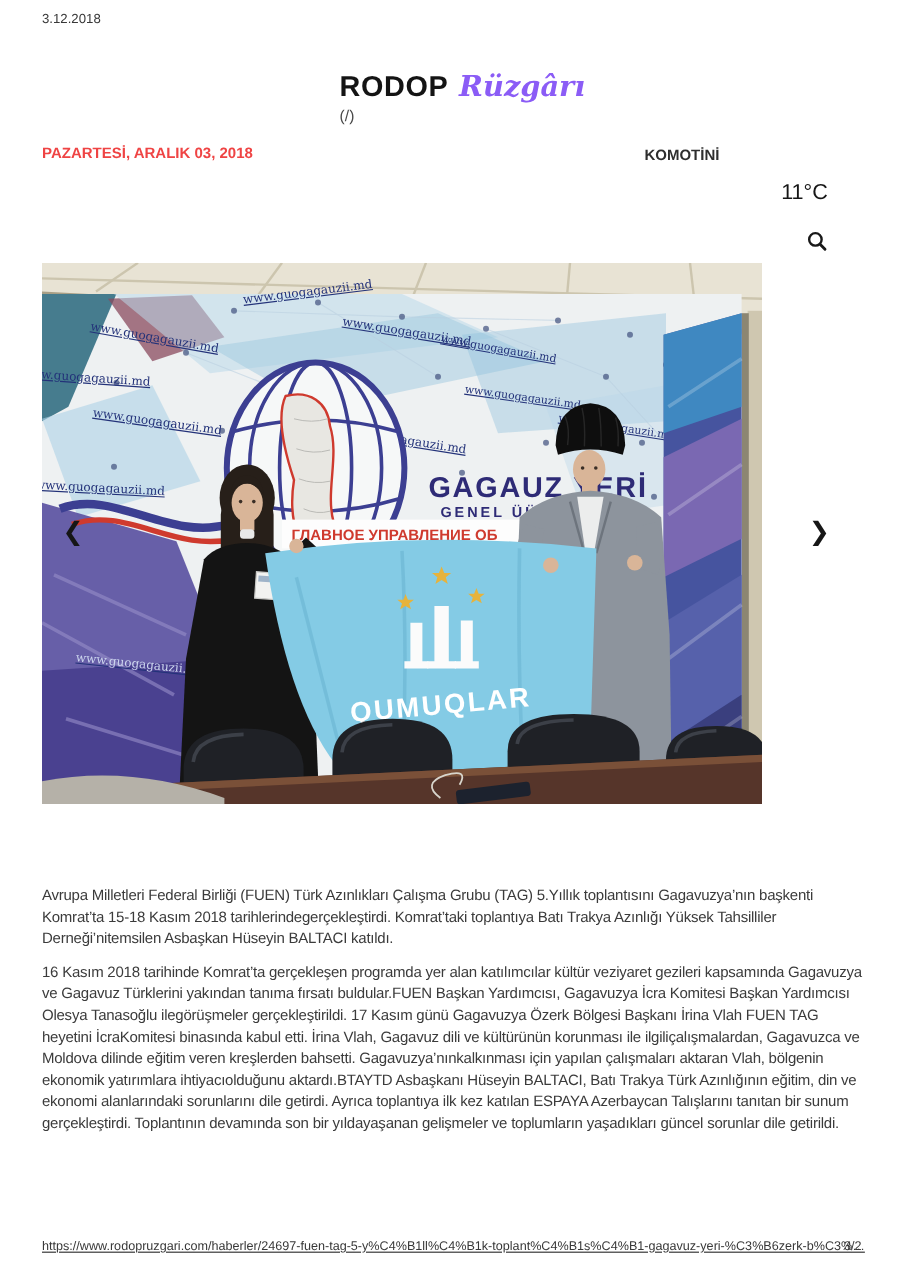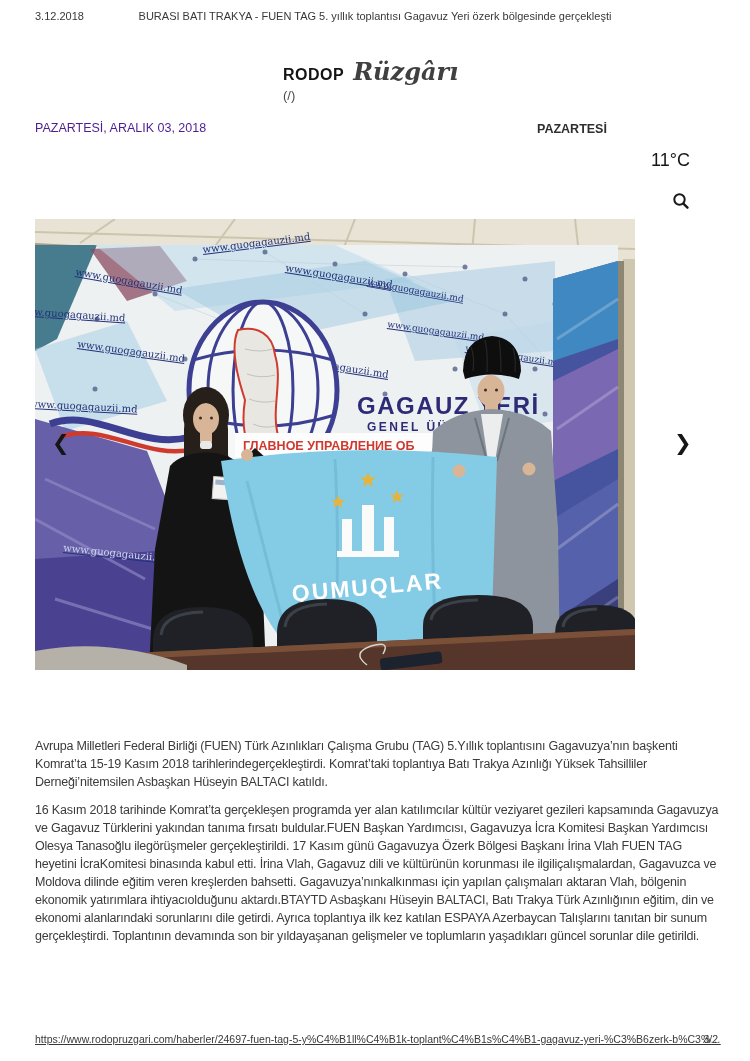--- a/index.html
+++ b/index.html
@@ -11,28 +11,28 @@
 Font:11px "Liberation Sans",sans-serif;color:#383838;text-decoration:underline;}
   .ph-date{position:absolute;left:35px;top:0;}
   .ph-title{position:absolute;left:0;width:750px;text-align:center;top:0;}
   .print-footer{position:absolute;top:1033px;left:0;width:750px;font-size:10.5px;color:#383838;}
   .pf-url{position:absolute;left:35px;top:0;text-decoration:underline;}
   .pf-page{position:absolute;right:32px;top:0;}
 
   
   .masthead{position:absolute;left:283px;top:57px;}
   .logo-line{white-space:nowrap;}
-  .logo-black{font-size:16px;font-weight:900;color:#141414;letter-spacing:.5px;}
+  .logo-black{font-size:24px;font-weight:900;color:#141414;letter-spacing:.5px;}
   .logo-red{font-family:"DejaVu Serif",serif;font-style:italic;font-weight:700;
-            font-size:24px;color:#404040;margin-left:9px;}
+            font-size:24px;color:#8b5cf6;margin-left:9px;}
   .home-link{font-size:13px;color:#4a4a4a;margin-top:2px;}
 
   
   .info-bar{position:absolute;left:0;top:121px;width:750px;height:20px;}
-  .ib-date{position:absolute;left:35px;top:0;font-size:12.5px;font-weight:400;color:#4c1d95;}
+  .ib-date{position:absolute;left:35px;top:0;font-size:12.5px;font-weight:700;color:#ef4444;}
   .ib-city{position:absolute;left:537px;top:1px;font-size:12.5px;font-weight:700;color:#2e2e2e;}
   .ib-temp{position:absolute;left:651px;top:-3px;font-size:18px;font-weight:400;color:#161616;margin-top:32px;}
 
   .search-btn{position:absolute;left:670px;top:191px;width:24px;height:24px;cursor:pointer;}
 
   
   .carousel{position:absolute;left:35px;top:219px;width:600px;height:451px;}
   .photo{position:absolute;left:0;top:0;width:600px;height:451px;overflow:hidden;}
   .car-arrow{position:absolute;font-size:21px;font-weight:700;color:#161616;cursor:pointer;
              font-family:"DejaVu Sans",sans-serif;line-height:1;}
@@ -46,33 +46,32 @@
                 line-height:18px;color:#3b3b3b;letter-spacing:-.2px;}
   .article-body p{margin:0 0 10px 0;}
 </style>
 </head>
 <body>
 
 <div class="page">
 
   <div class="print-header">
     <span class="ph-date">3.12.2018</span>
-    <span class="ph-title">BURASI BATI TRAKYA - FUEN TAG 5. yıllık toplantısı Gagavuz Yeri özerk bölgesinde gerçekleşti</span>
   </div>
 
   <div class="masthead">
     <div class="logo-line">
       <span class="logo-black">RODOP</span><span class="logo-red">Rüzgârı</span>
     </div>
     <div class="home-link">(/)</div>
   </div>
 
   <div class="info-bar">
     <span class="ib-date">PAZARTESİ, ARALIK 03, 2018</span>
-    <span class="ib-city">PAZARTESİ</span>
+    <span class="ib-city">KOMOTİNİ</span>
     <span class="ib-temp">11°C</span>
   </div>
 
   <div class="search-btn">
     <svg width="22" height="22" viewBox="0 0 22 22">
       <circle cx="9.5" cy="8.5" r="5.2" fill="none" stroke="#191919" stroke-width="2"></circle>
       <line x1="13.6" y1="12.8" x2="17.5" y2="16.7" stroke="#191919" stroke-width="2.4" stroke-linecap="round"></line>
     </svg>
   </div>
 
@@ -285,21 +284,21 @@
           <path d="M0,432 Q75,418 152,446 L152,451 L0,451 Z" fill="#b5b1a8"></path>
         </g>
       </svg>
     </div>
 
   </div>
   <div class="car-arrow car-prev">❮</div>
   <div class="car-arrow car-next">❯</div>
 
   <div class="article-body">
-    <p>Avrupa Milletleri Federal Birliği (FUEN) Türk Azınlıkları Çalışma  Grubu (TAG) 5.Yıllık toplantısını Gagavuzya’nın başkenti Komrat’ta 15-19 Kasım 2018 tarihlerindegerçekleştirdi. Komrat’taki toplantıya Batı Trakya Azınlığı Yüksek Tahsilliler Derneği’nitemsilen Asbaşkan Hüseyin BALTACI katıldı.</p>
+    <p>Avrupa Milletleri Federal Birliği (FUEN) Türk Azınlıkları Çalışma  Grubu (TAG) 5.Yıllık toplantısını Gagavuzya’nın başkenti Komrat’ta 15-18 Kasım 2018 tarihlerindegerçekleştirdi. Komrat’taki toplantıya Batı Trakya Azınlığı Yüksek Tahsilliler Derneği’nitemsilen Asbaşkan Hüseyin BALTACI katıldı.</p>
     <p>16 Kasım 2018 tarihinde Komrat’ta gerçekleşen programda yer alan katılımcılar kültür veziyaret gezileri kapsamında Gagavuzya ve Gagavuz Türklerini yakından tanıma fırsatı buldular.FUEN Başkan Yardımcısı, Gagavuzya İcra Komitesi Başkan Yardımcısı Olesya Tanasoğlu ilegörüşmeler gerçekleştirildi. 17 Kasım günü Gagavuzya Özerk Bölgesi Başkanı İrina Vlah FUEN TAG heyetini İcraKomitesi binasında kabul etti. İrina Vlah, Gagavuz dili ve kültürünün korunması  ile ilgiliçalışmalardan, Gagavuzca ve Moldova dilinde eğitim veren kreşlerden bahsetti. Gagavuzya’nınkalkınması için yapılan çalışmaları aktaran Vlah, bölgenin ekonomik yatırımlara ihtiyacıolduğunu aktardı.BTAYTD Asbaşkanı Hüseyin BALTACI, Batı Trakya Türk Azınlığının eğitim, din ve ekonomi alanlarındaki sorunlarını dile getirdi. Ayrıca toplantıya ilk kez katılan ESPAYA Azerbaycan Talışlarını tanıtan bir sunum gerçekleştirdi. Toplantının devamında son bir yıldayaşanan gelişmeler ve toplumların yaşadıkları güncel sorunlar dile getirildi.</p>
   </div>
 
   <div class="print-footer">
     <span class="pf-url">https://www.rodopruzgari.com/haberler/24697-fuen-tag-5-y%C4%B1ll%C4%B1k-toplant%C4%B1s%C4%B1-gagavuz-yeri-%C3%B6zerk-b%C3%…</span>
     <span class="pf-page">3/2</span>
   </div>
 
 </div>
 

